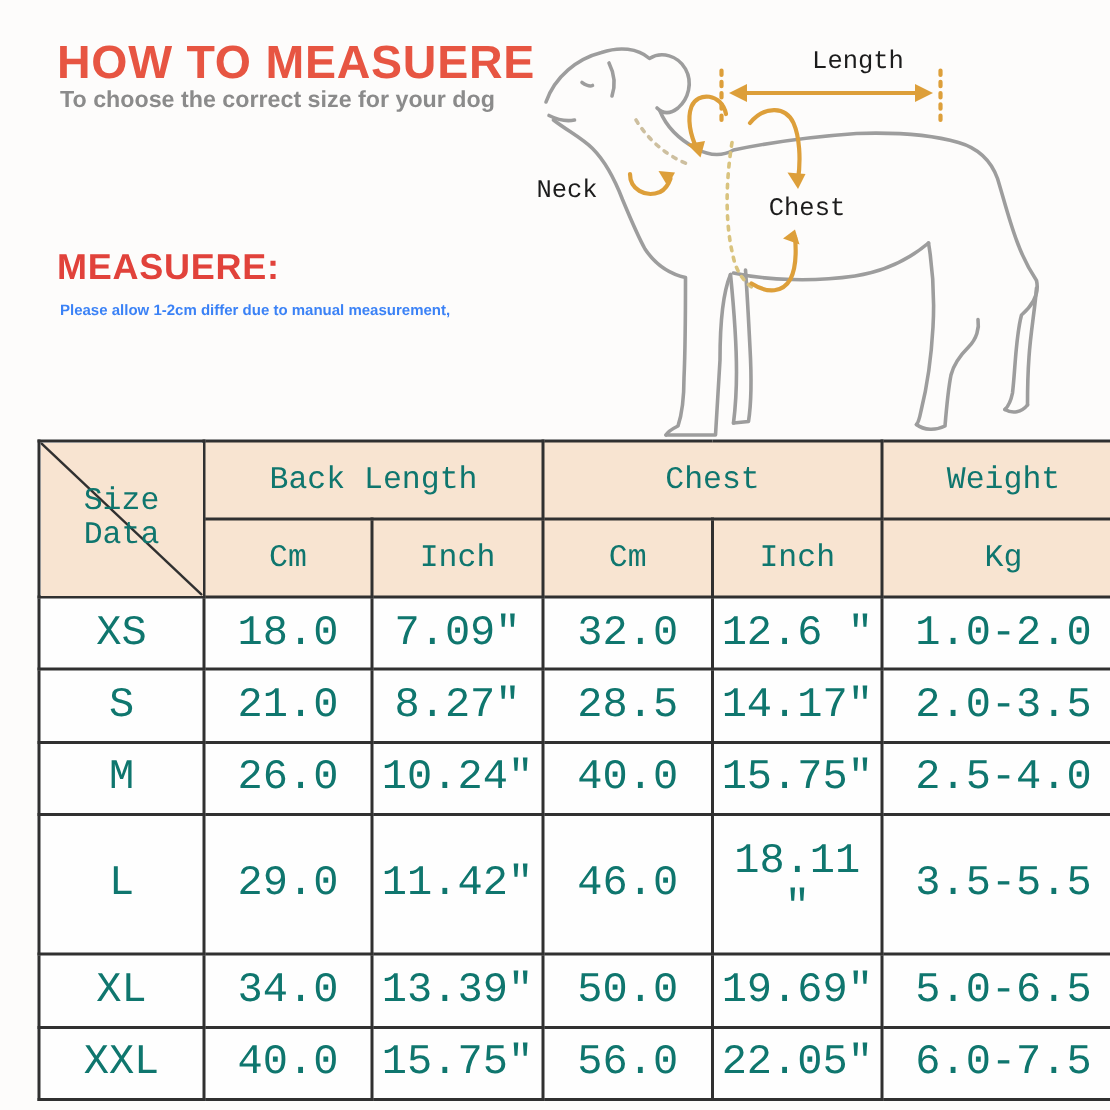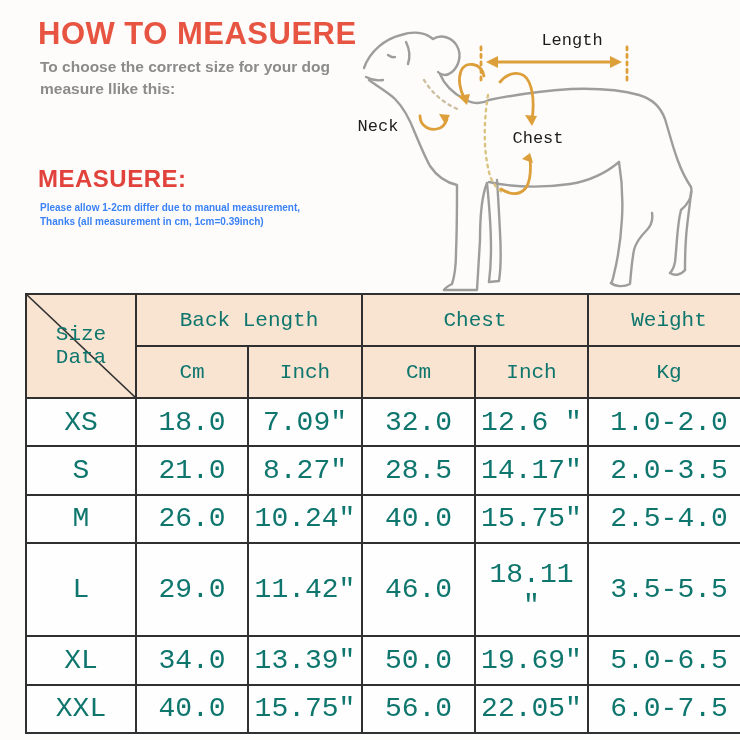--- a/index.html
+++ b/index.html
@@ -1,19 +1,19 @@
 <!DOCTYPE html>
 <html><head>
 <meta charset="utf-8">
 <style>
   html,body{margin:0;padding:0;background:#ffffff;}
   #page{position:relative;width:740px;height:740px;background:#fdfcfb;overflow:hidden;
         font-family:"Liberation Sans",sans-serif;}
   
-  .main-title{position:absolute;left:38px;top:16px;font-size:31px;font-weight:bold;
+  .main-title{position:absolute;left:38px;top:24px;font-size:31px;font-weight:bold;
               color:#e75542;letter-spacing:0.5px;}
   .subtitle{position:absolute;left:40px;top:56px;font-size:15.5px;font-weight:600;
             color:#8b8b8b;line-height:1.45;}
   .attention-title{position:absolute;left:38px;top:165px;font-size:24px;font-weight:bold;
                    color:#e1423b;letter-spacing:0.5px;}
   .attention-note{position:absolute;left:40px;top:201px;font-size:10px;font-weight:bold;
                   color:#3b82f6;line-height:1.4;}
   
   .diagram{position:absolute;left:340px;top:0px;width:400px;height:300px;}
   .diagram text{font-family:"Liberation Mono",monospace;font-size:17px;fill:#1c1c1c;}
@@ -31,28 +31,26 @@
 </style>
 </head>
 <body>
 
 <div id="page">
 
   <div class="main-title">HOW TO MEASUERE</div>
 
   <div class="subtitle">
     <span>To choose the correct size for your dog</span><br>
-    <span>measure llike this:</span>
   </div>
 
   <div class="attention-title">MEASUERE:</div>
 
   <div class="attention-note">
     <span>Please allow 1-2cm differ due to manual measurement,</span><br>
-    <span>Thanks (all measurement in cm, 1cm=0.39inch)</span>
   </div>
 
   <svg class="diagram" viewBox="0 0 400 300">
 
     <g stroke="#9d9d9d" stroke-width="2.4" fill="none" stroke-linecap="round" stroke-linejoin="round">
 
       <path d="M24,68 C30,51 45,39 61,35 C73,31 85,32 93,39 C101,34 112,37 117,46 C122,55 119,66 112,72 C107,76 102,76 98,72"></path>
 
       <path d="M100,74 C104,84 113,93 124,99 C133,104 142,104 149,100 C173,95 203,91 231,89 C261,88 285,91 299,95 C313,99 321,108 325,119 C329,132 333,148 338,161 C342,172 347,181 351,187 C353,196 348,204 341,210 C337,225 337,245 335,262 C334,267 332,271 330,273"></path>
       <path d="M351,192 C350,206 347,222 346,238 C345,252 345,262 345,270"></path>

